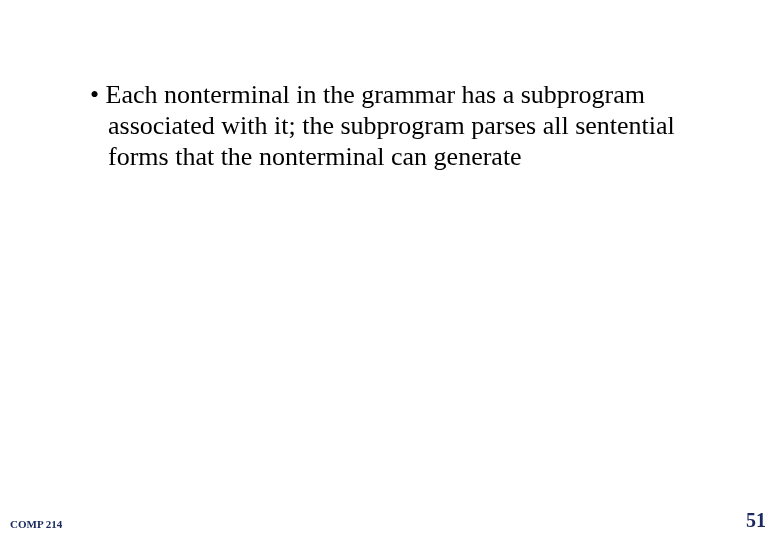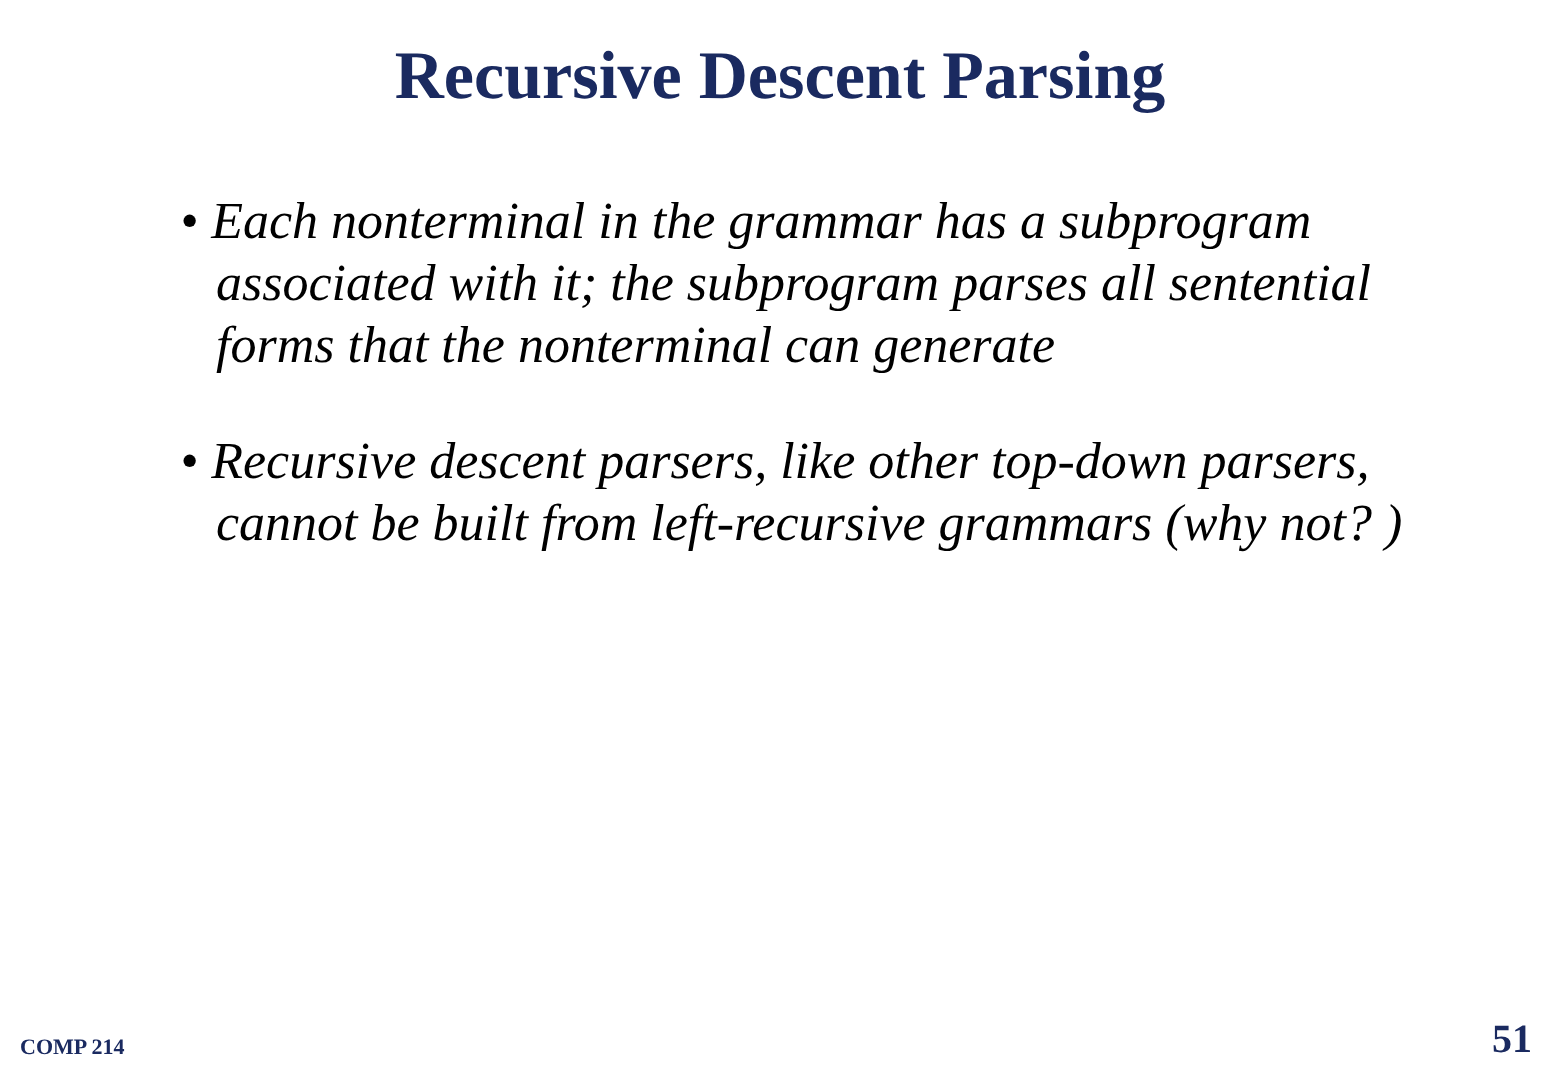--- a/index.html
+++ b/index.html
@@ -23,24 +23,23 @@
     top: 20px;
     left: 0;
     width: 100%;
     text-align: center;
     font-size: 34px;
     font-weight: bold;
     color: #1a2a60;
   }
   .body {
     position: absolute;
-    top: 95px;
+    top: 79px;
     left: 90px;
     right: 60px;
-    font-style: italic;
   }
   .bullet {
     font-size: 26px;
     line-height: 1.2;
     margin-bottom: 26px;
     text-indent: -18px;
     padding-left: 18px;
   }
   .bullet::before {
     content: "• ";
@@ -63,23 +62,21 @@
     font-weight: bold;
     color: #1a2a60;
     text-align: right;
   }
 </style>
 </head>
 <body>
 
 <div class="slide">
 
-  <div class="title">Recursive Descent Parsing</div>
 
   <div class="body">
     <div class="bullet">Each nonterminal in the grammar has a subprogram associated with it; the subprogram parses all sentential forms that the nonterminal can generate</div>
-    <div class="bullet">Recursive descent parsers, like other top-down parsers, cannot be built from left-recursive grammars (why not? )</div>
   </div>
 
   <div class="footer-left">COMP 214</div>
   <div class="footer-right">51</div>
 
 </div>
 
 </body></html>

